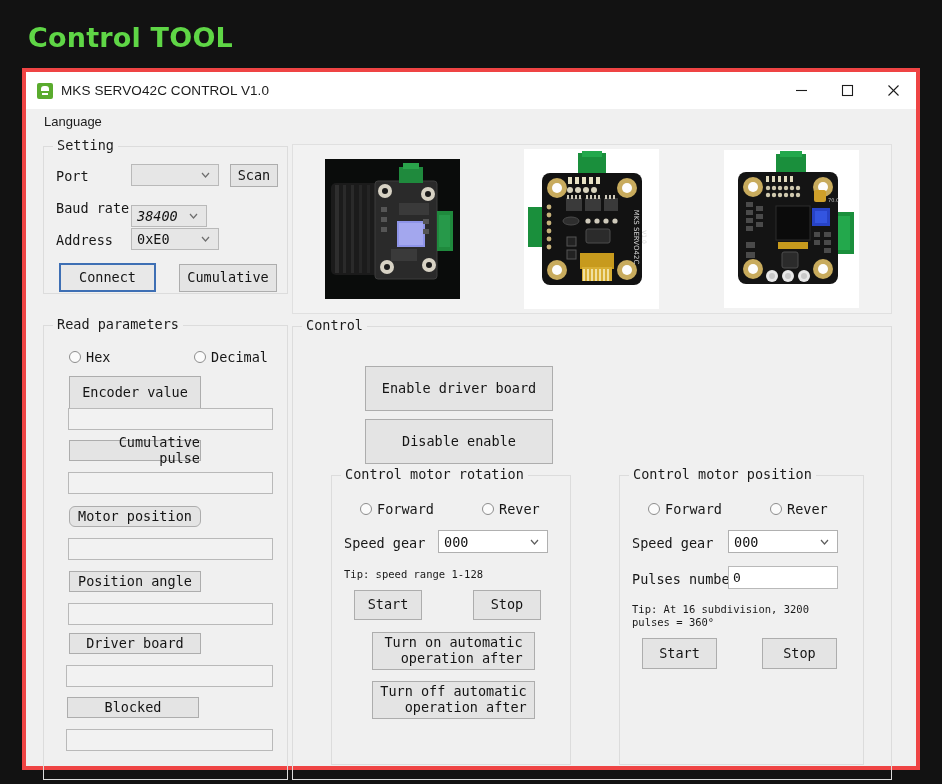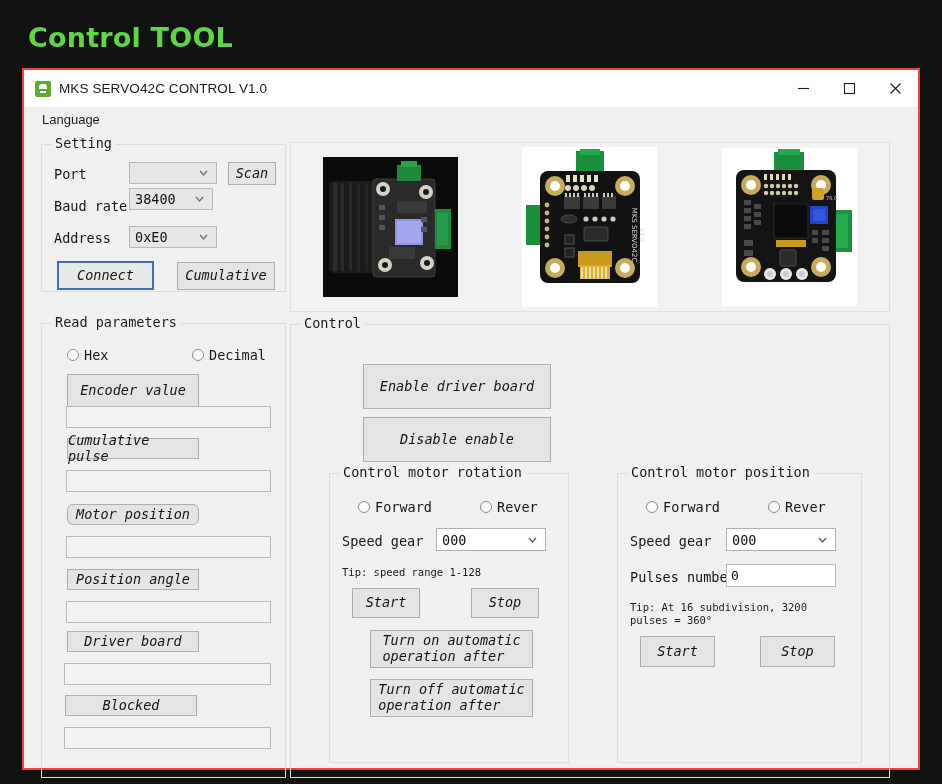--- a/index.html
+++ b/index.html
@@ -14,21 +14,21 @@
   #page-heading{
     position:absolute;left:28px;top:22px;
     font-size:27px;font-weight:bold;color:#5fd646;
     letter-spacing:.2px;
     font-family:"DejaVu Sans", sans-serif;
   }
   
   #app-window{
     position:absolute;left:22px;top:68px;width:898px;height:702px;
     background:#f0f0f0;
-    border:2px solid #ef4444;
+    border:4px solid #ef4444;
     box-sizing:border-box;
   }
   #title-bar{
     height:37px;background:#ffffff;
     display:flex;align-items:center;
     position:relative;
   }
   #app-icon{
     width:16px;height:16px;margin-left:11px;margin-right:8px;
     background:#5aab2e;border-radius:2px;
@@ -95,23 +95,22 @@
     font-size:10.5px;color:#1a1a1a;white-space:pre;line-height:1.25;
   }
   .btn{
     position:absolute;
     background:#e4e4e4;
     border:1px solid #adadad;
     box-sizing:border-box;
     font-family:"DejaVu Sans Mono", monospace;
     font-size:13.5px;color:#141414;
     display:flex;align-items:center;justify-content:center;
-    text-align:left;line-height:1.15;
+    text-align:right;line-height:1.15;
     cursor:default;
-    font-style:italic;
   }
   .btn.focus{
     border:2px solid #3e6fb4;
     background:#e8e8e8;
   }
   .txt{
     position:absolute;
     background:#f2f2f2;
     border:1px solid #b9b9b9;
     box-sizing:border-box;
@@ -199,21 +198,21 @@
         <span></span>
         <span class="arrow">
           <svg width="9" height="6" viewBox="0 0 9 6">
               <path d="M1 1 L4.5 5 L8 1" fill="none" stroke="#6e6e6e" stroke-width="1.2"></path>
             </svg>
         </span>
       </div>
       <div class="btn" style="left:186px;top:17px;width:48px;height:23px;">Scan</div>
 
       <div class="lbl" style="left:12px;top:53px;">Baud rate</div>
-      <div class="combo" style="left:87px;top:43px;width:84px;height:22px;">
+      <div class="combo" style="left:87px;top:58px;width:76px;height:22px;font-style:italic;">
         <span>38400</span>
         <span class="arrow">
           <svg width="9" height="6" viewBox="0 0 9 6">
               <path d="M1 1 L4.5 5 L8 1" fill="none" stroke="#6e6e6e" stroke-width="1.2"></path>
             </svg>
         </span>
       </div>
 
       <div class="lbl" style="left:12px;top:85px;">Address</div>
       <div class="combo" style="left:87px;top:81px;width:88px;height:22px;">

